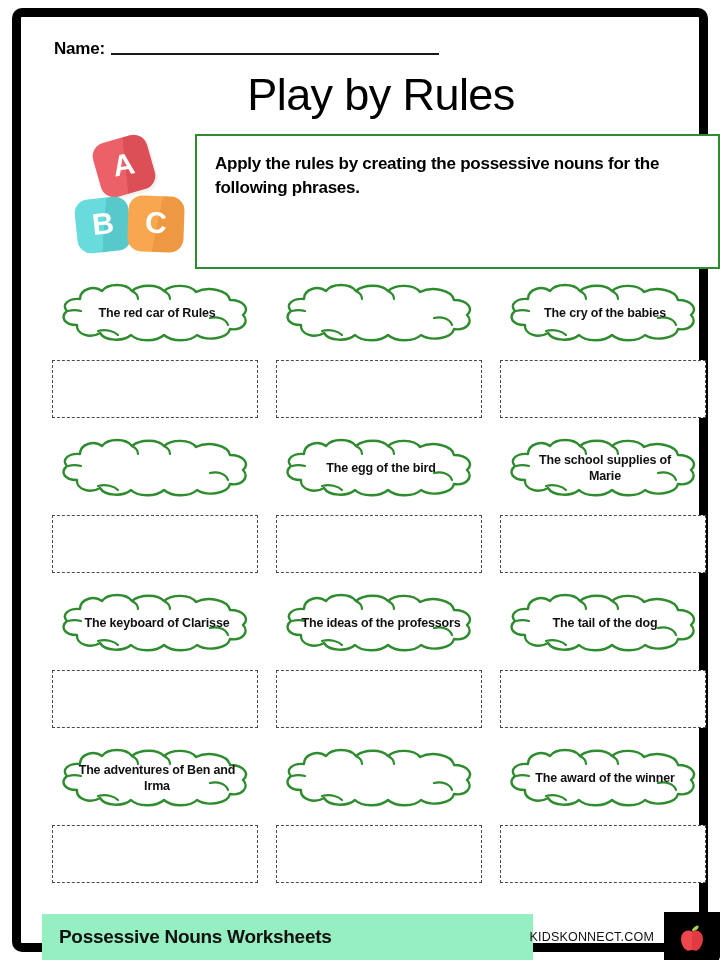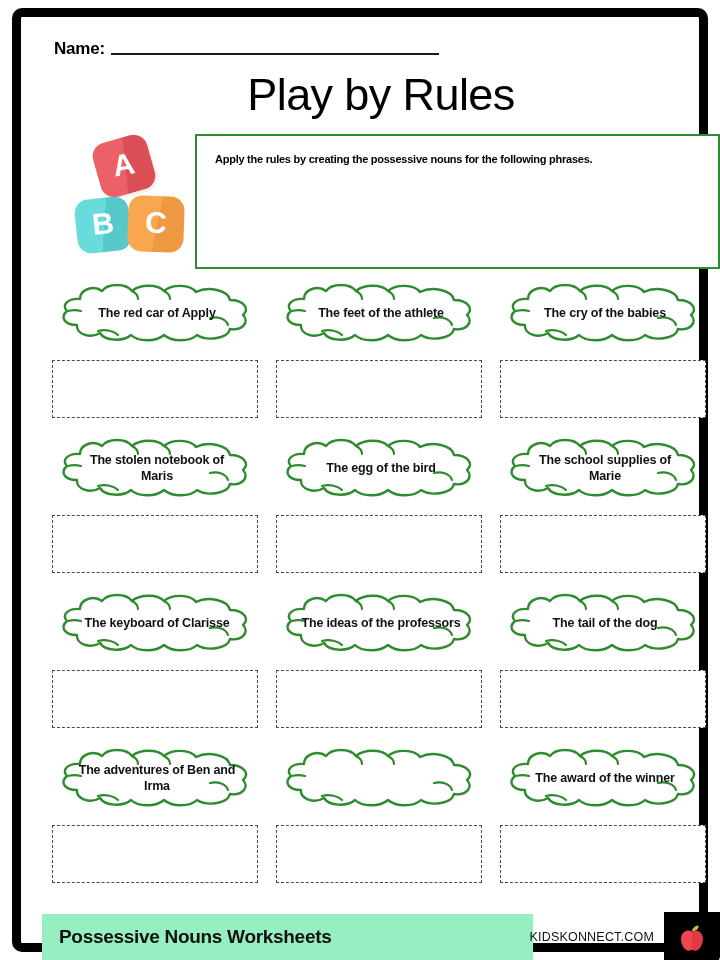--- a/index.html
+++ b/index.html
@@ -126,21 +126,21 @@
     left: 153px;
     top: 100px;
     width: 525px;
     height: 135px;
     box-sizing: border-box;
     border: 2px solid #2E8B2E;
     background: #ffffff;
     padding: 16px 18px 0 18px;
   }
   .instr-text {
-    font-size: 11px;
+    font-size: 17px;
     font-weight: bold;
     line-height: 1.42;
     color: #000;
     letter-spacing: -0.25px;
   }
 
   
   .grid {
     position: absolute;
     left: 0px;
@@ -286,35 +286,34 @@
             <div class="cell cell-0">
               <div class="cloud">
                 <svg viewBox="0 0 214 62" preserveAspectRatio="none">
                   <path d="M30 17 C30 7, 44 3, 52 9 C58 1, 76 1, 82 9 C90 2, 108 2, 114 9 C122 2, 140 2, 146 10 C158 4, 178 8, 180 18 C194 18, 200 27, 193 33 C200 40, 192 49, 180 47 C178 56, 158 60, 147 53 C140 60, 122 60, 114 53 C106 60, 88 60, 81 53 C73 60, 55 59, 50 51 C40 57, 26 52, 27 43 C14 43, 10 35, 17 29 C11 23, 18 16, 30 17 Z" fill="#ffffff" stroke="#2E8B2E" stroke-width="2.4" stroke-linejoin="round"></path>
                   <path d="M18 29 C22 28, 27 28, 31 29" fill="none" stroke="#2E8B2E" stroke-width="2.2" stroke-linecap="round"></path>
                   <path d="M160 36 C168 34, 176 37, 178 43" fill="none" stroke="#2E8B2E" stroke-width="2.2" stroke-linecap="round"></path>
                   <path d="M48 49 C56 47, 64 49, 68 53" fill="none" stroke="#2E8B2E" stroke-width="2.2" stroke-linecap="round"></path>
                   <path d="M114 9 C118 11, 120 14, 120 17" fill="none" stroke="#2E8B2E" stroke-width="2.2" stroke-linecap="round"></path>
                   <path d="M82 9 C86 11, 88 14, 88 17" fill="none" stroke="#2E8B2E" stroke-width="2.2" stroke-linecap="round"></path>
                 </svg>
-                <div class="cloud-text">The red car of Apply</div>
+                <div class="cloud-text">The red car of Rules</div>
               </div>
               <div class="answer-box"></div>
             </div>
             <div class="cell cell-1">
               <div class="cloud">
                 <svg viewBox="0 0 214 62" preserveAspectRatio="none">
                   <path d="M30 17 C30 7, 44 3, 52 9 C58 1, 76 1, 82 9 C90 2, 108 2, 114 9 C122 2, 140 2, 146 10 C158 4, 178 8, 180 18 C194 18, 200 27, 193 33 C200 40, 192 49, 180 47 C178 56, 158 60, 147 53 C140 60, 122 60, 114 53 C106 60, 88 60, 81 53 C73 60, 55 59, 50 51 C40 57, 26 52, 27 43 C14 43, 10 35, 17 29 C11 23, 18 16, 30 17 Z" fill="#ffffff" stroke="#2E8B2E" stroke-width="2.4" stroke-linejoin="round"></path>
                   <path d="M18 29 C22 28, 27 28, 31 29" fill="none" stroke="#2E8B2E" stroke-width="2.2" stroke-linecap="round"></path>
                   <path d="M160 36 C168 34, 176 37, 178 43" fill="none" stroke="#2E8B2E" stroke-width="2.2" stroke-linecap="round"></path>
                   <path d="M48 49 C56 47, 64 49, 68 53" fill="none" stroke="#2E8B2E" stroke-width="2.2" stroke-linecap="round"></path>
                   <path d="M114 9 C118 11, 120 14, 120 17" fill="none" stroke="#2E8B2E" stroke-width="2.2" stroke-linecap="round"></path>
                   <path d="M82 9 C86 11, 88 14, 88 17" fill="none" stroke="#2E8B2E" stroke-width="2.2" stroke-linecap="round"></path>
                 </svg>
-                <div class="cloud-text">The feet of the athlete</div>
               </div>
               <div class="answer-box"></div>
             </div>
             <div class="cell cell-2">
               <div class="cloud">
                 <svg viewBox="0 0 214 62" preserveAspectRatio="none">
                   <path d="M30 17 C30 7, 44 3, 52 9 C58 1, 76 1, 82 9 C90 2, 108 2, 114 9 C122 2, 140 2, 146 10 C158 4, 178 8, 180 18 C194 18, 200 27, 193 33 C200 40, 192 49, 180 47 C178 56, 158 60, 147 53 C140 60, 122 60, 114 53 C106 60, 88 60, 81 53 C73 60, 55 59, 50 51 C40 57, 26 52, 27 43 C14 43, 10 35, 17 29 C11 23, 18 16, 30 17 Z" fill="#ffffff" stroke="#2E8B2E" stroke-width="2.4" stroke-linejoin="round"></path>
                   <path d="M18 29 C22 28, 27 28, 31 29" fill="none" stroke="#2E8B2E" stroke-width="2.2" stroke-linecap="round"></path>
                   <path d="M160 36 C168 34, 176 37, 178 43" fill="none" stroke="#2E8B2E" stroke-width="2.2" stroke-linecap="round"></path>
                   <path d="M48 49 C56 47, 64 49, 68 53" fill="none" stroke="#2E8B2E" stroke-width="2.2" stroke-linecap="round"></path>
@@ -330,21 +329,20 @@
             <div class="cell cell-0">
               <div class="cloud">
                 <svg viewBox="0 0 214 62" preserveAspectRatio="none">
                   <path d="M30 17 C30 7, 44 3, 52 9 C58 1, 76 1, 82 9 C90 2, 108 2, 114 9 C122 2, 140 2, 146 10 C158 4, 178 8, 180 18 C194 18, 200 27, 193 33 C200 40, 192 49, 180 47 C178 56, 158 60, 147 53 C140 60, 122 60, 114 53 C106 60, 88 60, 81 53 C73 60, 55 59, 50 51 C40 57, 26 52, 27 43 C14 43, 10 35, 17 29 C11 23, 18 16, 30 17 Z" fill="#ffffff" stroke="#2E8B2E" stroke-width="2.4" stroke-linejoin="round"></path>
                   <path d="M18 29 C22 28, 27 28, 31 29" fill="none" stroke="#2E8B2E" stroke-width="2.2" stroke-linecap="round"></path>
                   <path d="M160 36 C168 34, 176 37, 178 43" fill="none" stroke="#2E8B2E" stroke-width="2.2" stroke-linecap="round"></path>
                   <path d="M48 49 C56 47, 64 49, 68 53" fill="none" stroke="#2E8B2E" stroke-width="2.2" stroke-linecap="round"></path>
                   <path d="M114 9 C118 11, 120 14, 120 17" fill="none" stroke="#2E8B2E" stroke-width="2.2" stroke-linecap="round"></path>
                   <path d="M82 9 C86 11, 88 14, 88 17" fill="none" stroke="#2E8B2E" stroke-width="2.2" stroke-linecap="round"></path>
                 </svg>
-                <div class="cloud-text">The stolen notebook of Maris</div>
               </div>
               <div class="answer-box"></div>
             </div>
             <div class="cell cell-1">
               <div class="cloud">
                 <svg viewBox="0 0 214 62" preserveAspectRatio="none">
                   <path d="M30 17 C30 7, 44 3, 52 9 C58 1, 76 1, 82 9 C90 2, 108 2, 114 9 C122 2, 140 2, 146 10 C158 4, 178 8, 180 18 C194 18, 200 27, 193 33 C200 40, 192 49, 180 47 C178 56, 158 60, 147 53 C140 60, 122 60, 114 53 C106 60, 88 60, 81 53 C73 60, 55 59, 50 51 C40 57, 26 52, 27 43 C14 43, 10 35, 17 29 C11 23, 18 16, 30 17 Z" fill="#ffffff" stroke="#2E8B2E" stroke-width="2.4" stroke-linejoin="round"></path>
                   <path d="M18 29 C22 28, 27 28, 31 29" fill="none" stroke="#2E8B2E" stroke-width="2.2" stroke-linecap="round"></path>
                   <path d="M160 36 C168 34, 176 37, 178 43" fill="none" stroke="#2E8B2E" stroke-width="2.2" stroke-linecap="round"></path>
                   <path d="M48 49 C56 47, 64 49, 68 53" fill="none" stroke="#2E8B2E" stroke-width="2.2" stroke-linecap="round"></path>

